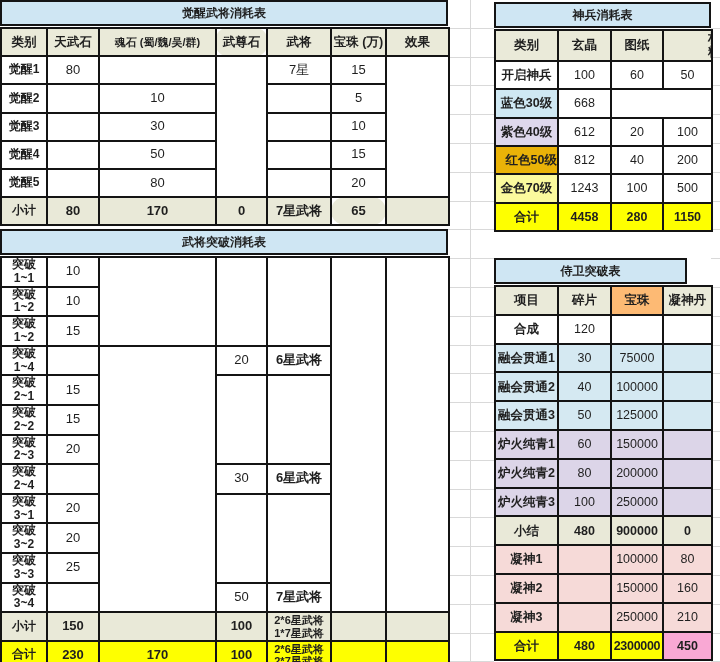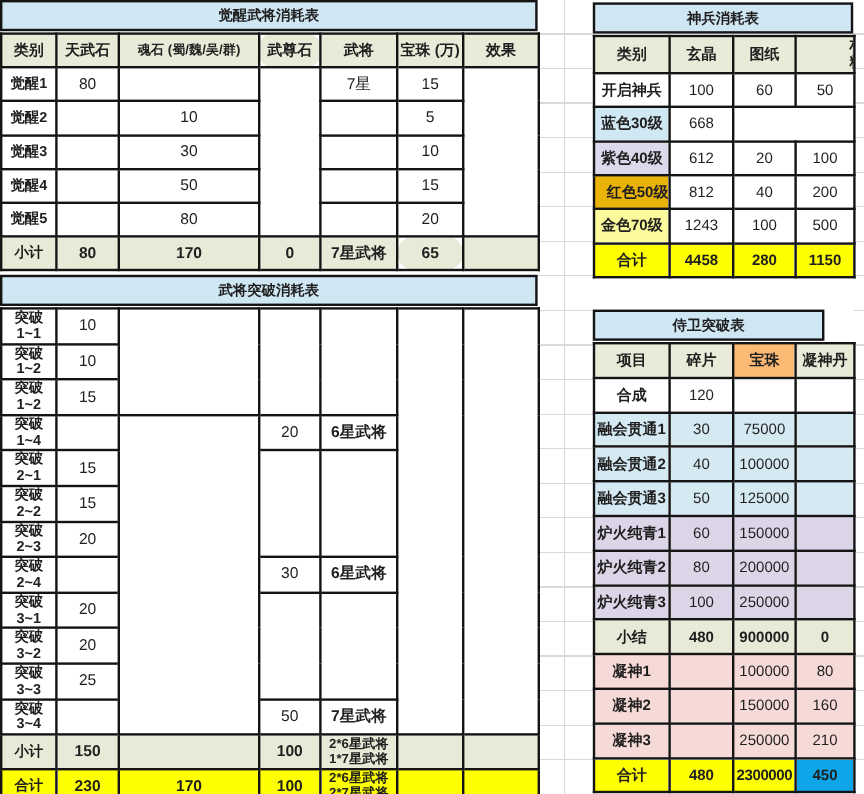--- a/index.html
+++ b/index.html
@@ -357,19 +357,19 @@
           <tr data-name="table-row">
             <td class="b" data-name="row-label-cell" style="background: rgb(246, 218, 216);">凝神3</td>
             <td data-name="data-cell" style="background: rgb(246, 218, 216);"></td>
             <td data-name="data-cell" style="background: rgb(246, 218, 216);">250000</td>
             <td data-name="data-cell" style="background: rgb(246, 218, 216);">210</td>
           </tr>
           <tr data-name="total-row">
             <td class="b" data-name="row-label-cell" style="background: rgb(254, 255, 0);">合计</td>
             <td class="b" data-name="data-cell" style="background: rgb(254, 255, 0);">480</td>
             <td class="b fit" data-name="data-cell" style="background: rgb(254, 255, 0);">2300000</td>
-            <td class="b" data-name="data-cell" style="background: #0ea5e9;">450</td>
+            <td class="b" data-name="data-cell" style="background: #f9a8d4;">450</td>
           </tr>
         </tbody>
     </table>
   </section>
 
 </div>
 
 </body></html>

